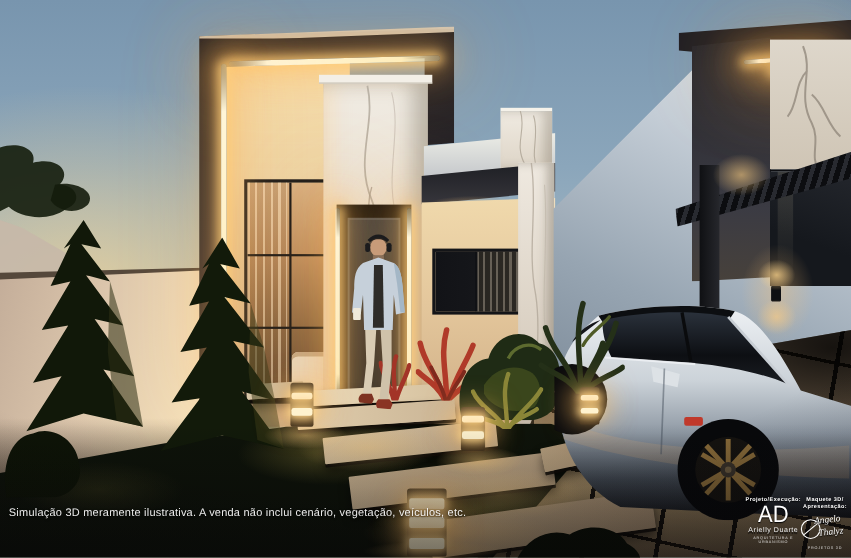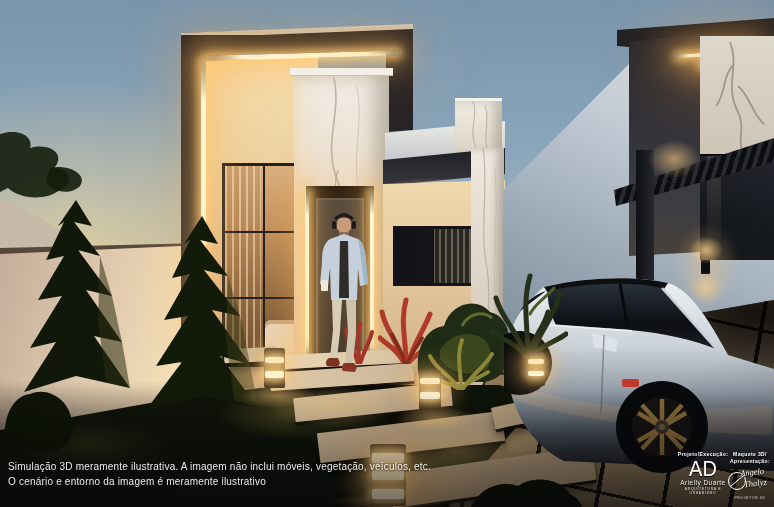--- a/index.html
+++ b/index.html
@@ -306,22 +306,21 @@
         <circle cx="158" cy="164" r="3" fill="#6b5b40"></circle>
     </g>
   </svg>
 
   <div class="a" style="left:0;top:0;width:774px;height:507px;z-index:9;pointer-events:none;
     background:
       linear-gradient(180deg,rgba(5,4,6,0) 76%,rgba(5,4,6,.5) 100%),
       radial-gradient(120% 95% at 45% 35%, rgba(10,8,12,0) 55%, rgba(10,8,12,.42) 100%);"></div>
 
   <div class="a" id="disclaimer" style="left:8px;top:460px;width:470px;z-index:10;">
-    <div>Simulação 3D meramente ilustrativa. A imagem não inclui móveis, vegetação, veículos, etc.</div>
-    <div>O cenário e entorno da imagem é meramente ilustrativo</div>
+    <div>Simulação 3D meramente ilustrativa. A venda não inclui cenário, vegetação, veículos, etc.</div>
   </div>
 
 
   <div class="a" style="left:676px;top:451px;width:54px;z-index:10;text-align:center;">
     <div class="lbl">Projeto/Execução:</div>
     <div style="font-size:20px;line-height:21px;font-weight:400;color:#fff;letter-spacing:0;transform:scale(1,1.08);text-shadow:0 1px 1px #000;">AD</div>
     <div style="font-size:6.4px;line-height:8px;color:rgba(255,255,255,.95);letter-spacing:.5px;text-shadow:0 1px 1px #000;">Arielly Duarte</div>
     <div class="tiny">ARQUITETURA E URBANISMO</div>
   </div>
 

